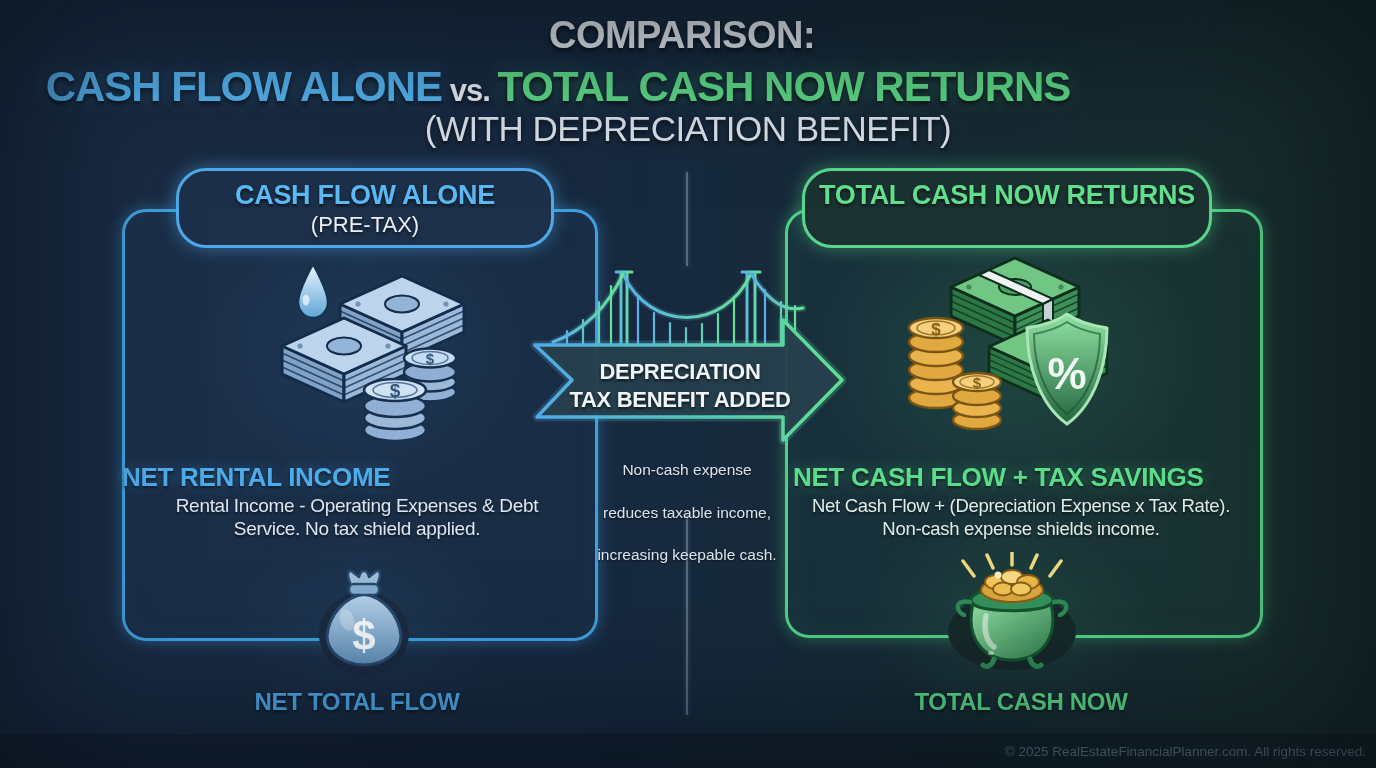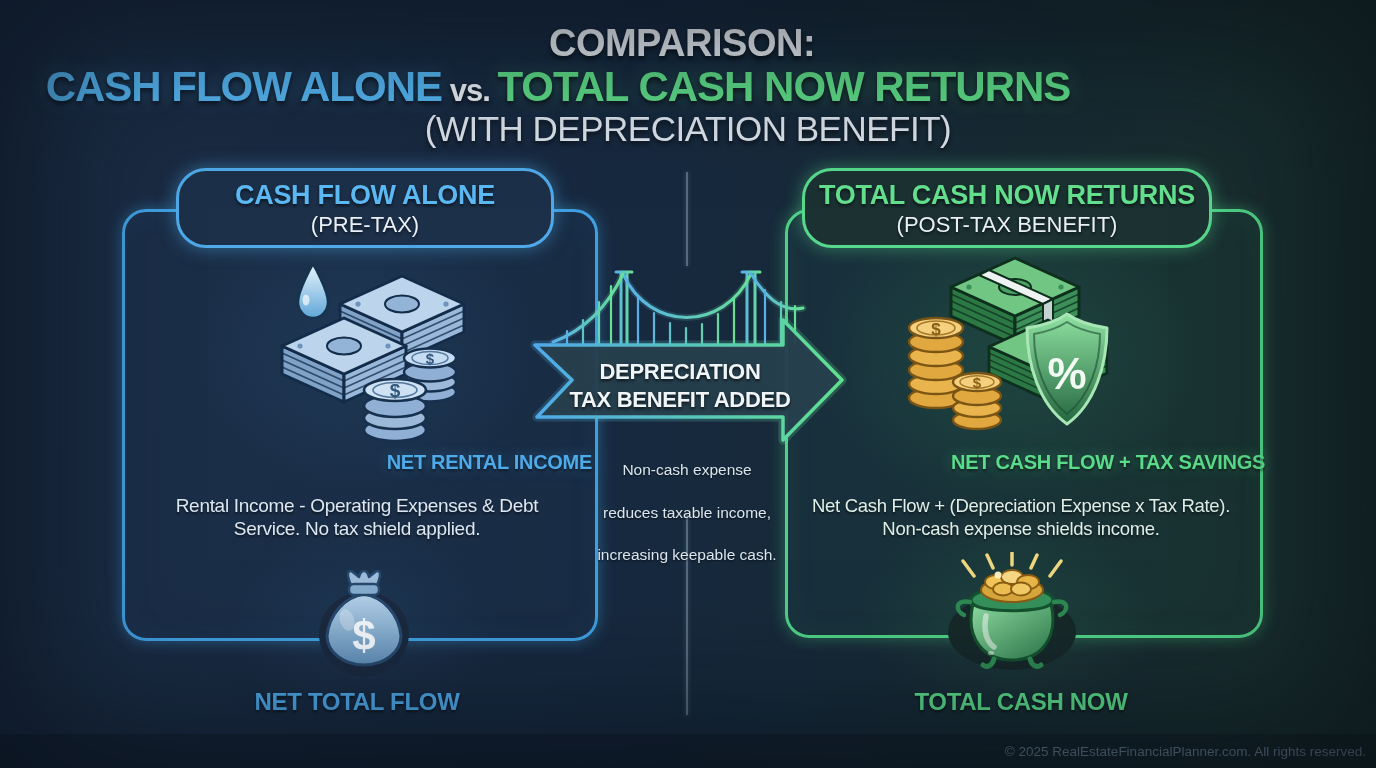--- a/index.html
+++ b/index.html
@@ -12,21 +12,21 @@
       radial-gradient(210px 150px at 1010px 615px, rgba(80,210,130,0.10), transparent 72%),
       radial-gradient(190px 140px at 363px 620px, rgba(70,150,220,0.08), transparent 72%),
       linear-gradient(92deg, #1b2c44 0%, #17293f 46%, #172b34 72%, #192d2b 100%);
   }
   .vignette { position:absolute; inset:0; pointer-events:none;
     box-shadow:inset 0 0 140px 40px rgba(4,9,16,0.55); }
   .bottom-band { position:absolute; left:0; top:734px; width:1376px; height:34px;
     background:rgba(10,16,26,0.30); }
 
   .txt { position:absolute; text-align:center; }
-  .t1 { left:0; top:22px; width:1364px; font-size:38px; font-weight:bold; color:#e9eef4;
+  .t1 { left:0; top:14px; width:1364px; font-size:38px; font-weight:bold; color:#e9eef4;
         letter-spacing:-0.5px; text-shadow:0 3px 4px rgba(0,0,0,0.6); }
   .t2 { left:0; top:63px; width:1116px; font-size:42px; font-weight:bold; letter-spacing:-1px;
         text-shadow:0 3px 5px rgba(0,0,0,0.6); }
   .t2 .blue { color:#55b6f2; text-shadow:0 3px 5px rgba(0,0,0,0.6), 0 0 20px rgba(85,182,242,0.3); }
   .t2 .vs { color:#e9eef4; font-size:31px; }
   .t2 .green { color:#5edc88; text-shadow:0 3px 5px rgba(0,0,0,0.6), 0 0 20px rgba(94,220,136,0.3); }
   .t3 { left:0; top:109px; width:1376px; font-size:35px; font-weight:normal; color:#d9e1ea;
         letter-spacing:-0.5px; text-shadow:0 3px 4px rgba(0,0,0,0.6); }
 
   .panel { position:absolute; border-radius:24px; }
@@ -46,22 +46,22 @@
     text-shadow:0 2px 3px rgba(0,0,0,0.55); }
   .pill.left .pill-title { color:#5cb9f4; }
   .pill.right .pill-title { color:#64df8d; }
   .pill-sub { font-size:22px; color:#e9eff6; margin-top:1px; text-shadow:0 2px 3px rgba(0,0,0,0.55); }
 
   .divider { position:absolute; left:686px; width:2px; background:rgba(148,172,192,0.5);
     box-shadow:0 0 4px rgba(148,172,192,0.35); }
   .divider.top { top:172px; height:94px; }
   .divider.bottom { top:515px; height:200px; }
 
-  .section-title { position:absolute; top:451px; font-size:20px; font-weight:bold; letter-spacing:-0.3px;
-    text-align:right; text-shadow:0 2px 3px rgba(0,0,0,0.5); }
+  .section-title { position:absolute; top:462px; font-size:26px; font-weight:bold; letter-spacing:-0.3px;
+    text-align:left; text-shadow:0 2px 3px rgba(0,0,0,0.5); }
   .section-title.left { left:122px; width:470px; color:#4faaea;
     text-shadow:0 2px 3px rgba(0,0,0,0.5), 0 0 14px rgba(79,170,234,0.4); }
   .section-title.right { left:785px; width:472px; color:#5bdc8a;
     text-shadow:0 2px 3px rgba(0,0,0,0.5), 0 0 14px rgba(91,220,138,0.4);padding-left:8px; }
 
   .desc { position:absolute; top:494px; font-size:19px; line-height:23px; letter-spacing:-0.3px;
     text-align:center; color:#dde7f2; text-shadow:0 2px 2px rgba(0,0,0,0.5); }
   .desc.left { left:122px; width:470px; }
   .desc.right { left:785px; width:472px; font-size:18.5px; color:#e0eee8; }
   .desc span { display:block; }
@@ -101,21 +101,20 @@
 
   <div class="divider top"></div>
   <div class="divider bottom"></div>
 
   <div class="pill left">
     <div class="pill-title">CASH FLOW ALONE</div>
     <div class="pill-sub">(PRE-TAX)</div>
   </div>
   <div class="pill right">
     <div class="pill-title">TOTAL CASH NOW RETURNS</div>
-    <div class="pill-sub">(POST-TAX BENEFIT)</div>
   </div>
 
   <svg class="icon" style="left:545px; top:258px;" width="300" height="90" viewBox="0 0 300 90">
     <defs>
       <linearGradient id="g-bridge" x1="0" y1="0" x2="1" y2="0">
         <stop offset="0" stop-color="#58b0ea"></stop>
           <stop offset="1" stop-color="#67e095"></stop>
       </linearGradient>
     </defs>
     <g stroke="url(#g-bridge)" fill="none" stroke-linecap="round">

